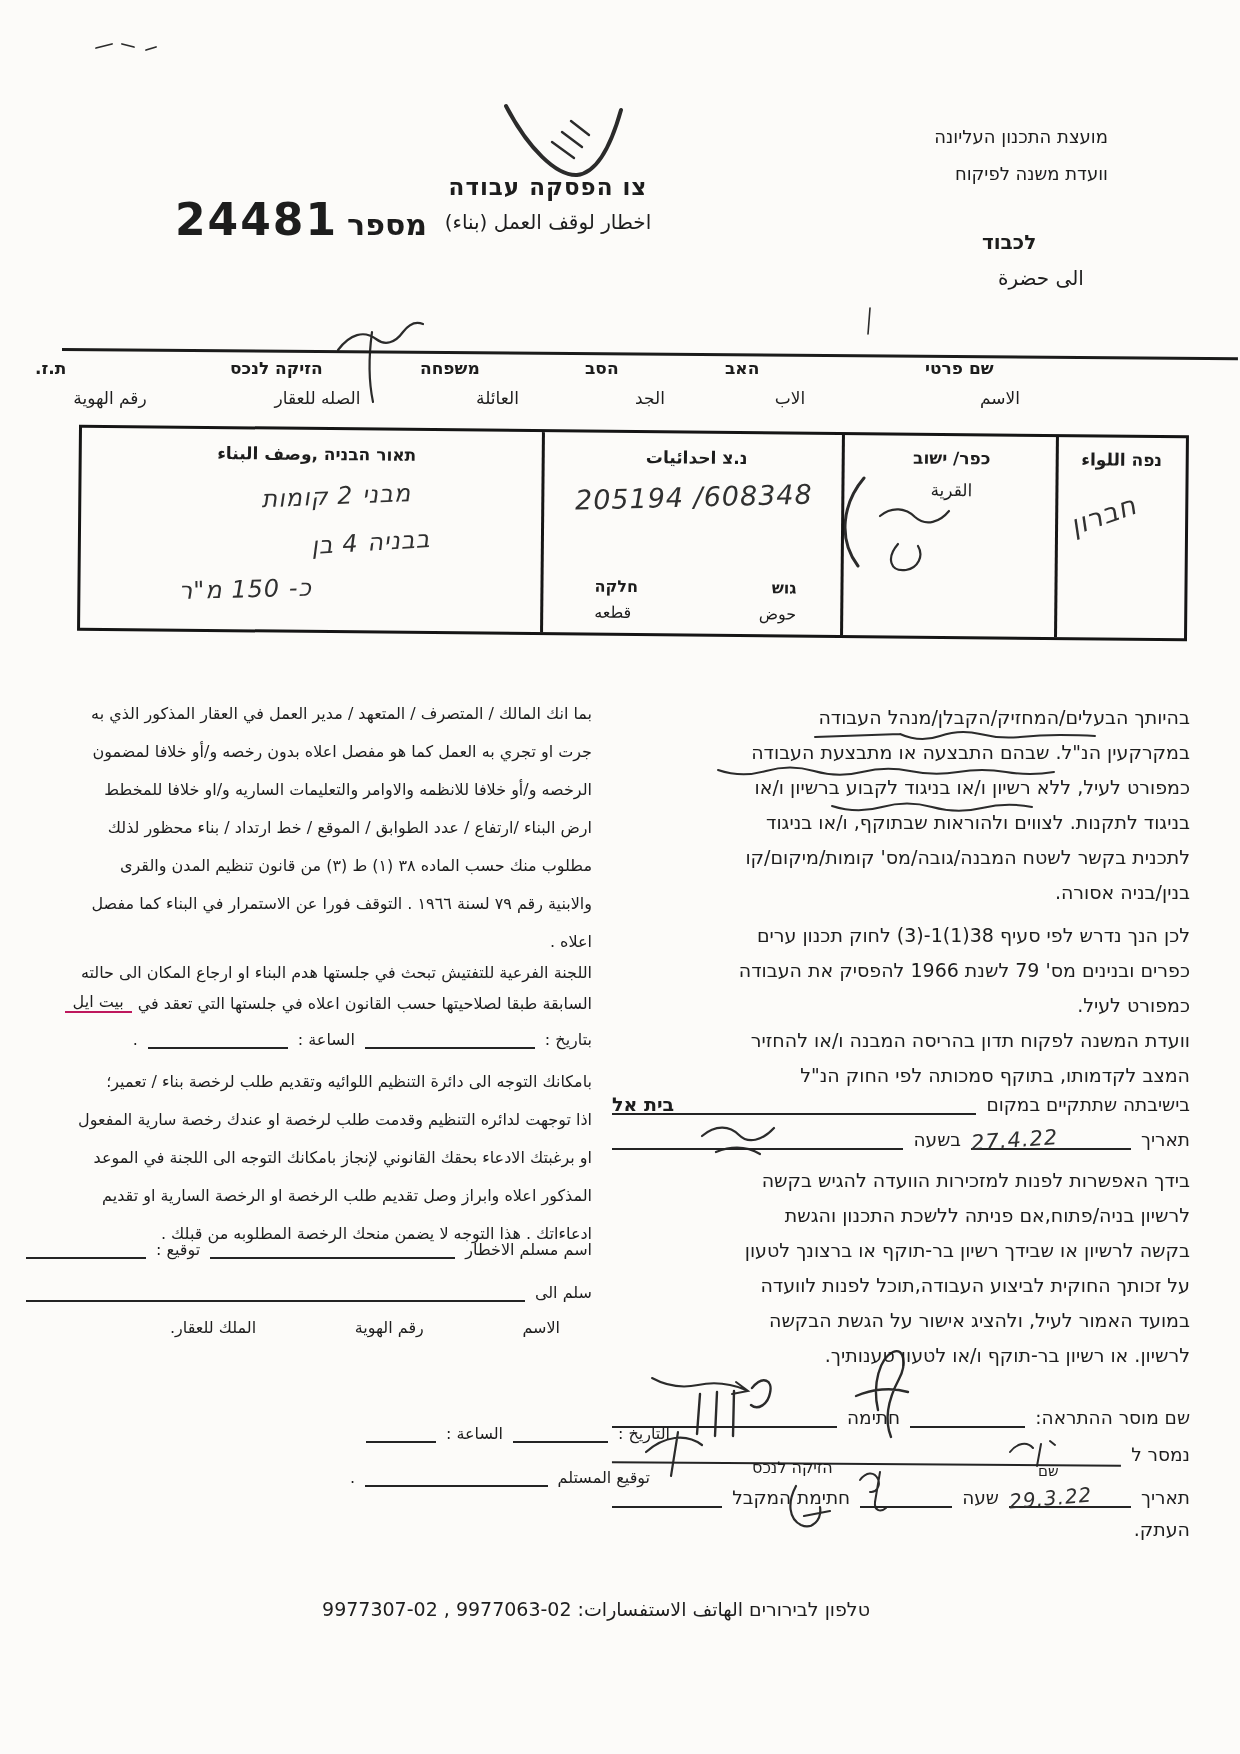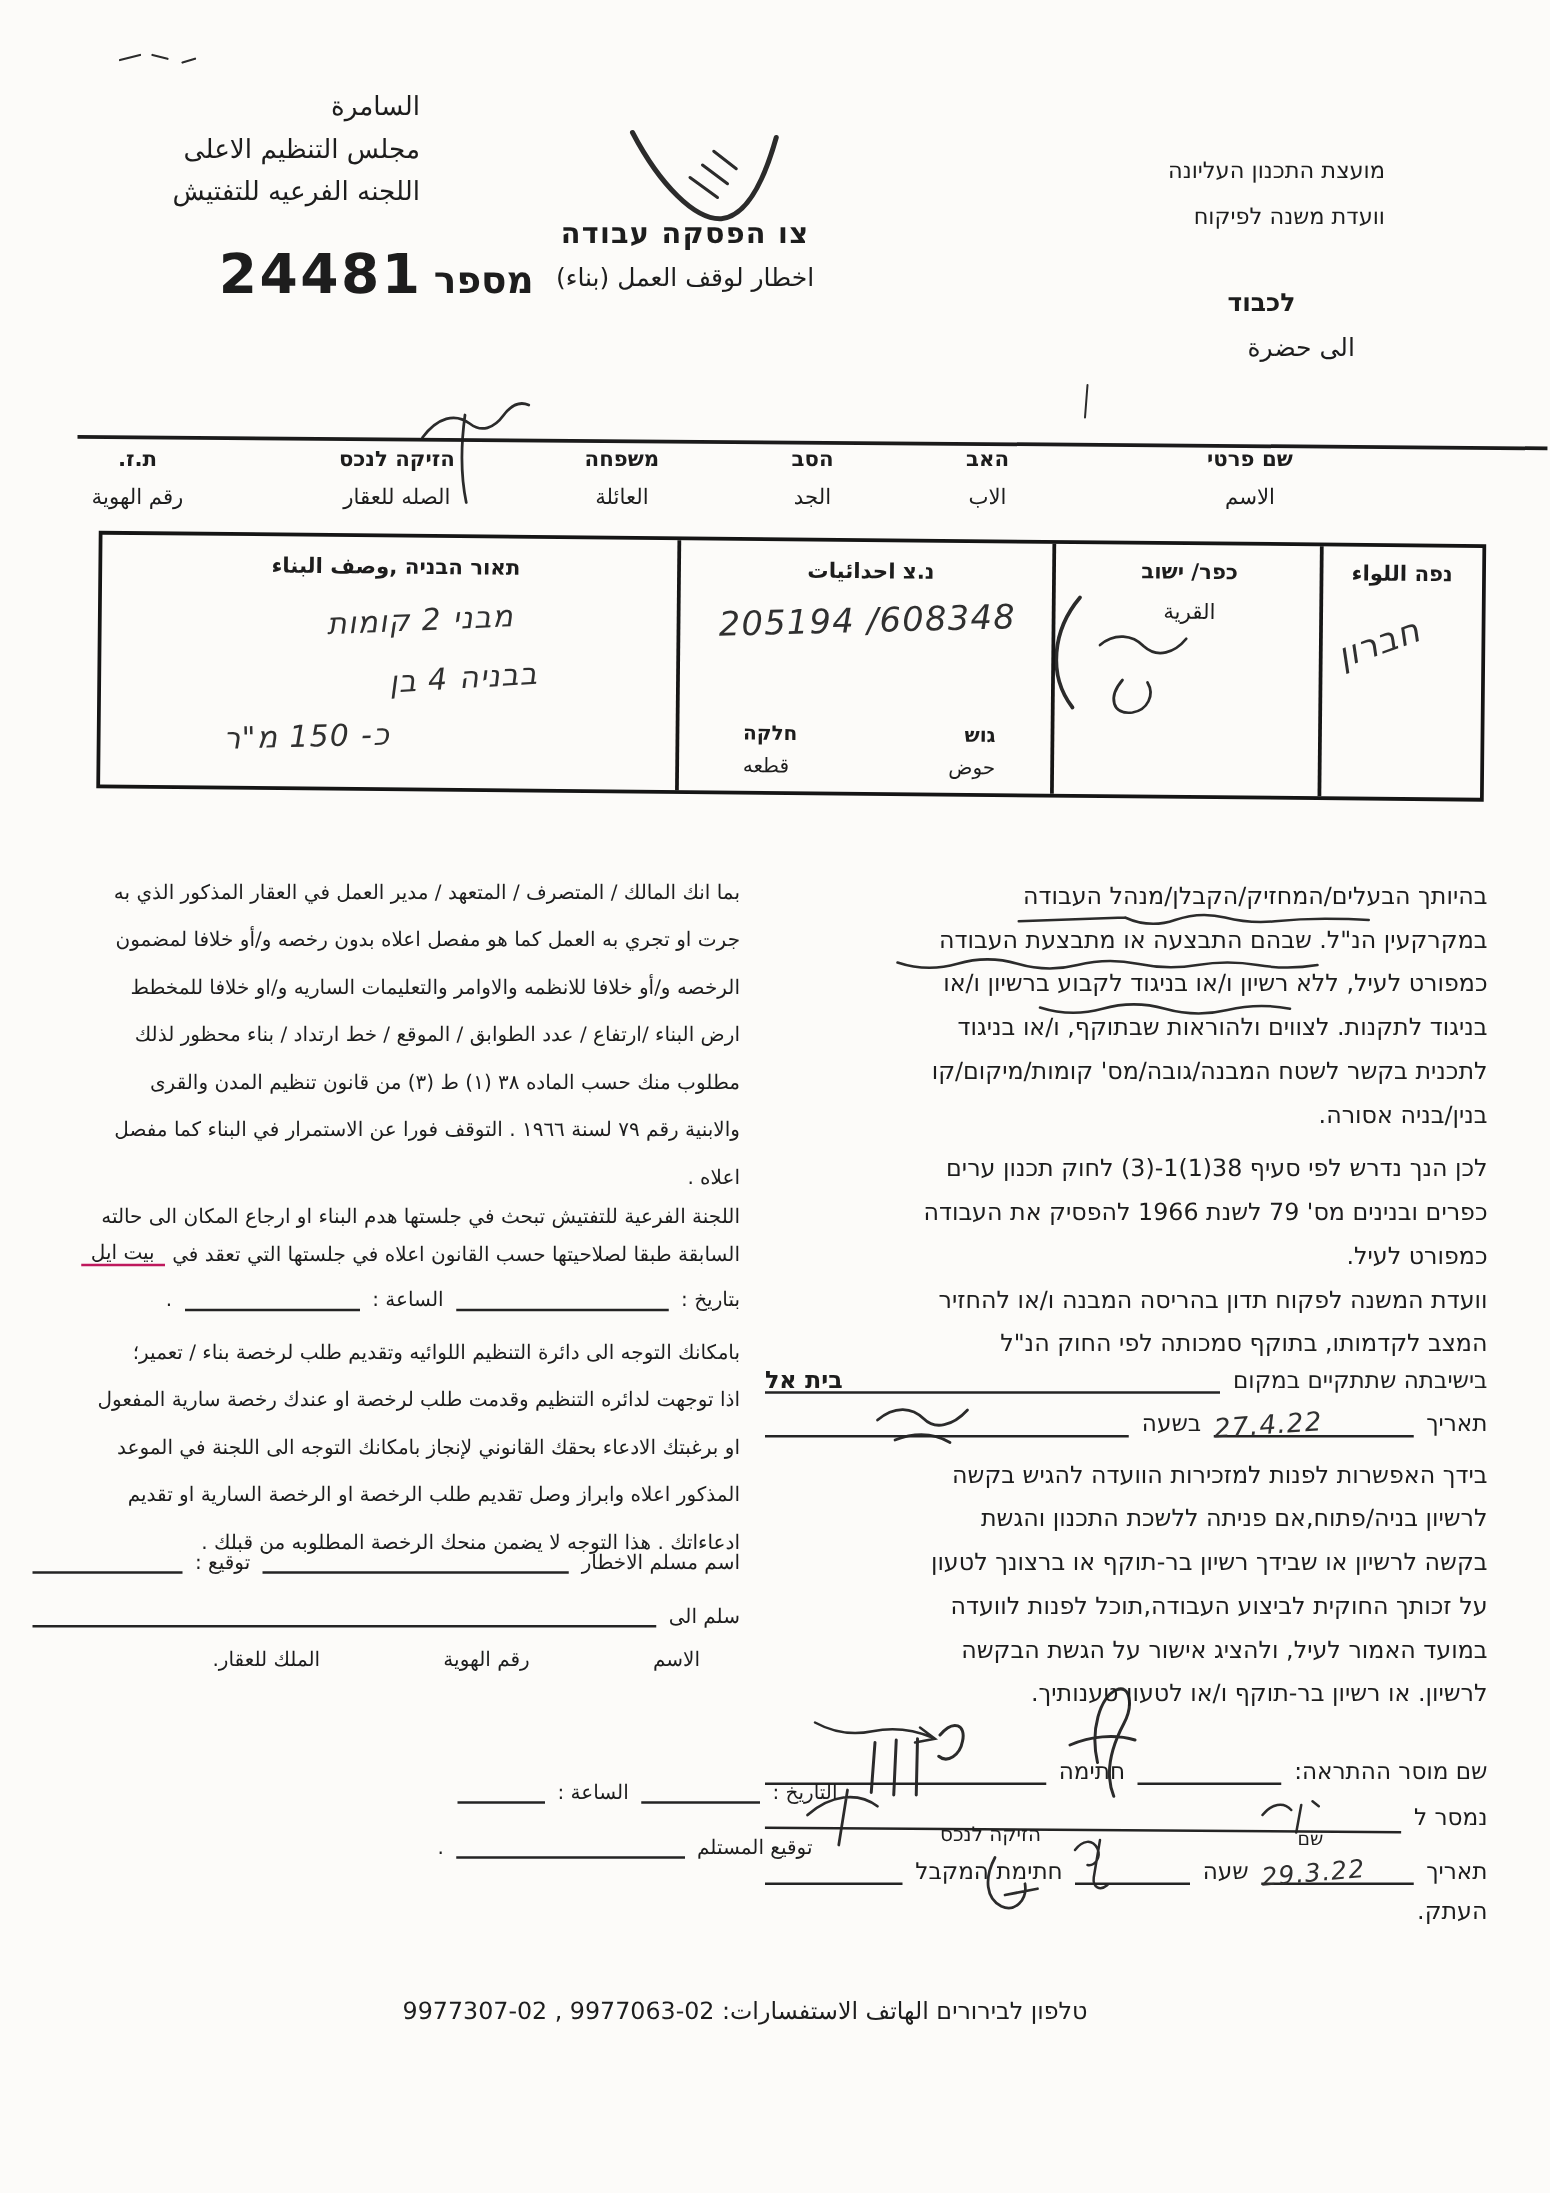--- a/index.html
+++ b/index.html
@@ -21,21 +21,21 @@
   .numberline{left:175px;top:194px;width:252px;display:flex;direction:rtl;justify-content:space-between;align-items:baseline;}
   .numlabel{font-size:30px;font-weight:700;}
   .numdigits{font-size:44px;font-weight:700;letter-spacing:2px;}
   .to-he{left:982px;top:230px;font-size:20px;font-weight:700;}
   .to-ar{left:998px;top:266px;font-size:20px;}
 
   .rule1{left:62px;top:348px;width:1176px;border-top:3px solid #1b1b1b;transform:rotate(0.45deg);transform-origin:left center;}
 
   
   .t1col{top:358px;}
-  .t1he{font-weight:700;font-size:17px;text-align:center;}
+  .t1he{font-weight:700;font-size:17px;text-align:left;}
   .t1ar{font-size:17px;text-align:center;margin-top:10px;}
 
   
   .locbox{left:78px;top:430px;width:1104px;height:200px;border:3.5px solid #151515;transform:rotate(0.55deg);}
   .vdiv{position:absolute;top:0;bottom:0;width:3px;background:#161616;}
   .boxlab{position:absolute;font-weight:700;font-size:17px;text-align:center;direction:rtl;}
   .hand{font-style:italic;color:#303030;letter-spacing:1px;}
   .gushrow{position:absolute;display:flex;direction:rtl;justify-content:space-between;padding:0 14px;box-sizing:border-box;font-weight:700;font-size:16px;}
 
   
@@ -75,23 +75,20 @@
       <path d="M878,1410 c-6,-26 2,-52 15,-58 c11,-5 14,12 6,27 c-9,17 -16,38 -8,58 M856,1396 c16,-7 36,-9 52,-4" stroke-width="2.4"></path>
       <path d="M700,1394 l-3,40 M717,1392 l-2,44 M734,1391 l-1,45 M752,1388 c11,-13 21,-8 18,5 c-2,11 -12,18 -19,12" stroke-width="2.4"></path>
       <path d="M646,1452 c18,-16 40,-19 56,-7 M678,1432 l-7,44" stroke-width="2.2"></path>
       <path d="M652,1378 q22,12 46,7 t48,5 M736,1382 l12,9 l-16,3" stroke-width="2"></path>
       <path d="M1010,1452 c7,-9 17,-11 23,-4 M1041,1444 l-4,22 M1050,1441 l5,4" stroke-width="2"></path>
       <path d="M860,1480 c6,-8 14,-9 18,-1 c3,7 -2,14 -8,13 M880,1472 l-5,30 c-1,8 5,11 11,6" stroke-width="2"></path>
       <path d="M796,1486 c-9,17 -7,33 5,39 c11,5 21,-5 19,-18 M804,1516 l26,-5" stroke-width="2.2"></path>
     </g>
   </svg>
 
-  <div class="abs office-ar pre rtl">السامرة
-مجلس التنظيم الاعلى
-اللجنه الفرعيه للتفتيش</div>
   <div class="abs council-he pre rtl">מועצת התכנון העליונה
 וועדת משנה לפיקוח</div>
   <div class="abs title-he rtl">צו הפסקה עבודה</div>
   <div class="abs title-ar rtl">اخطار لوقف العمل (بناء)</div>
 
   <div class="abs numberline">
     <span class="numlabel">מספר</span>
     <span class="numdigits">24481</span>
   </div>
 

